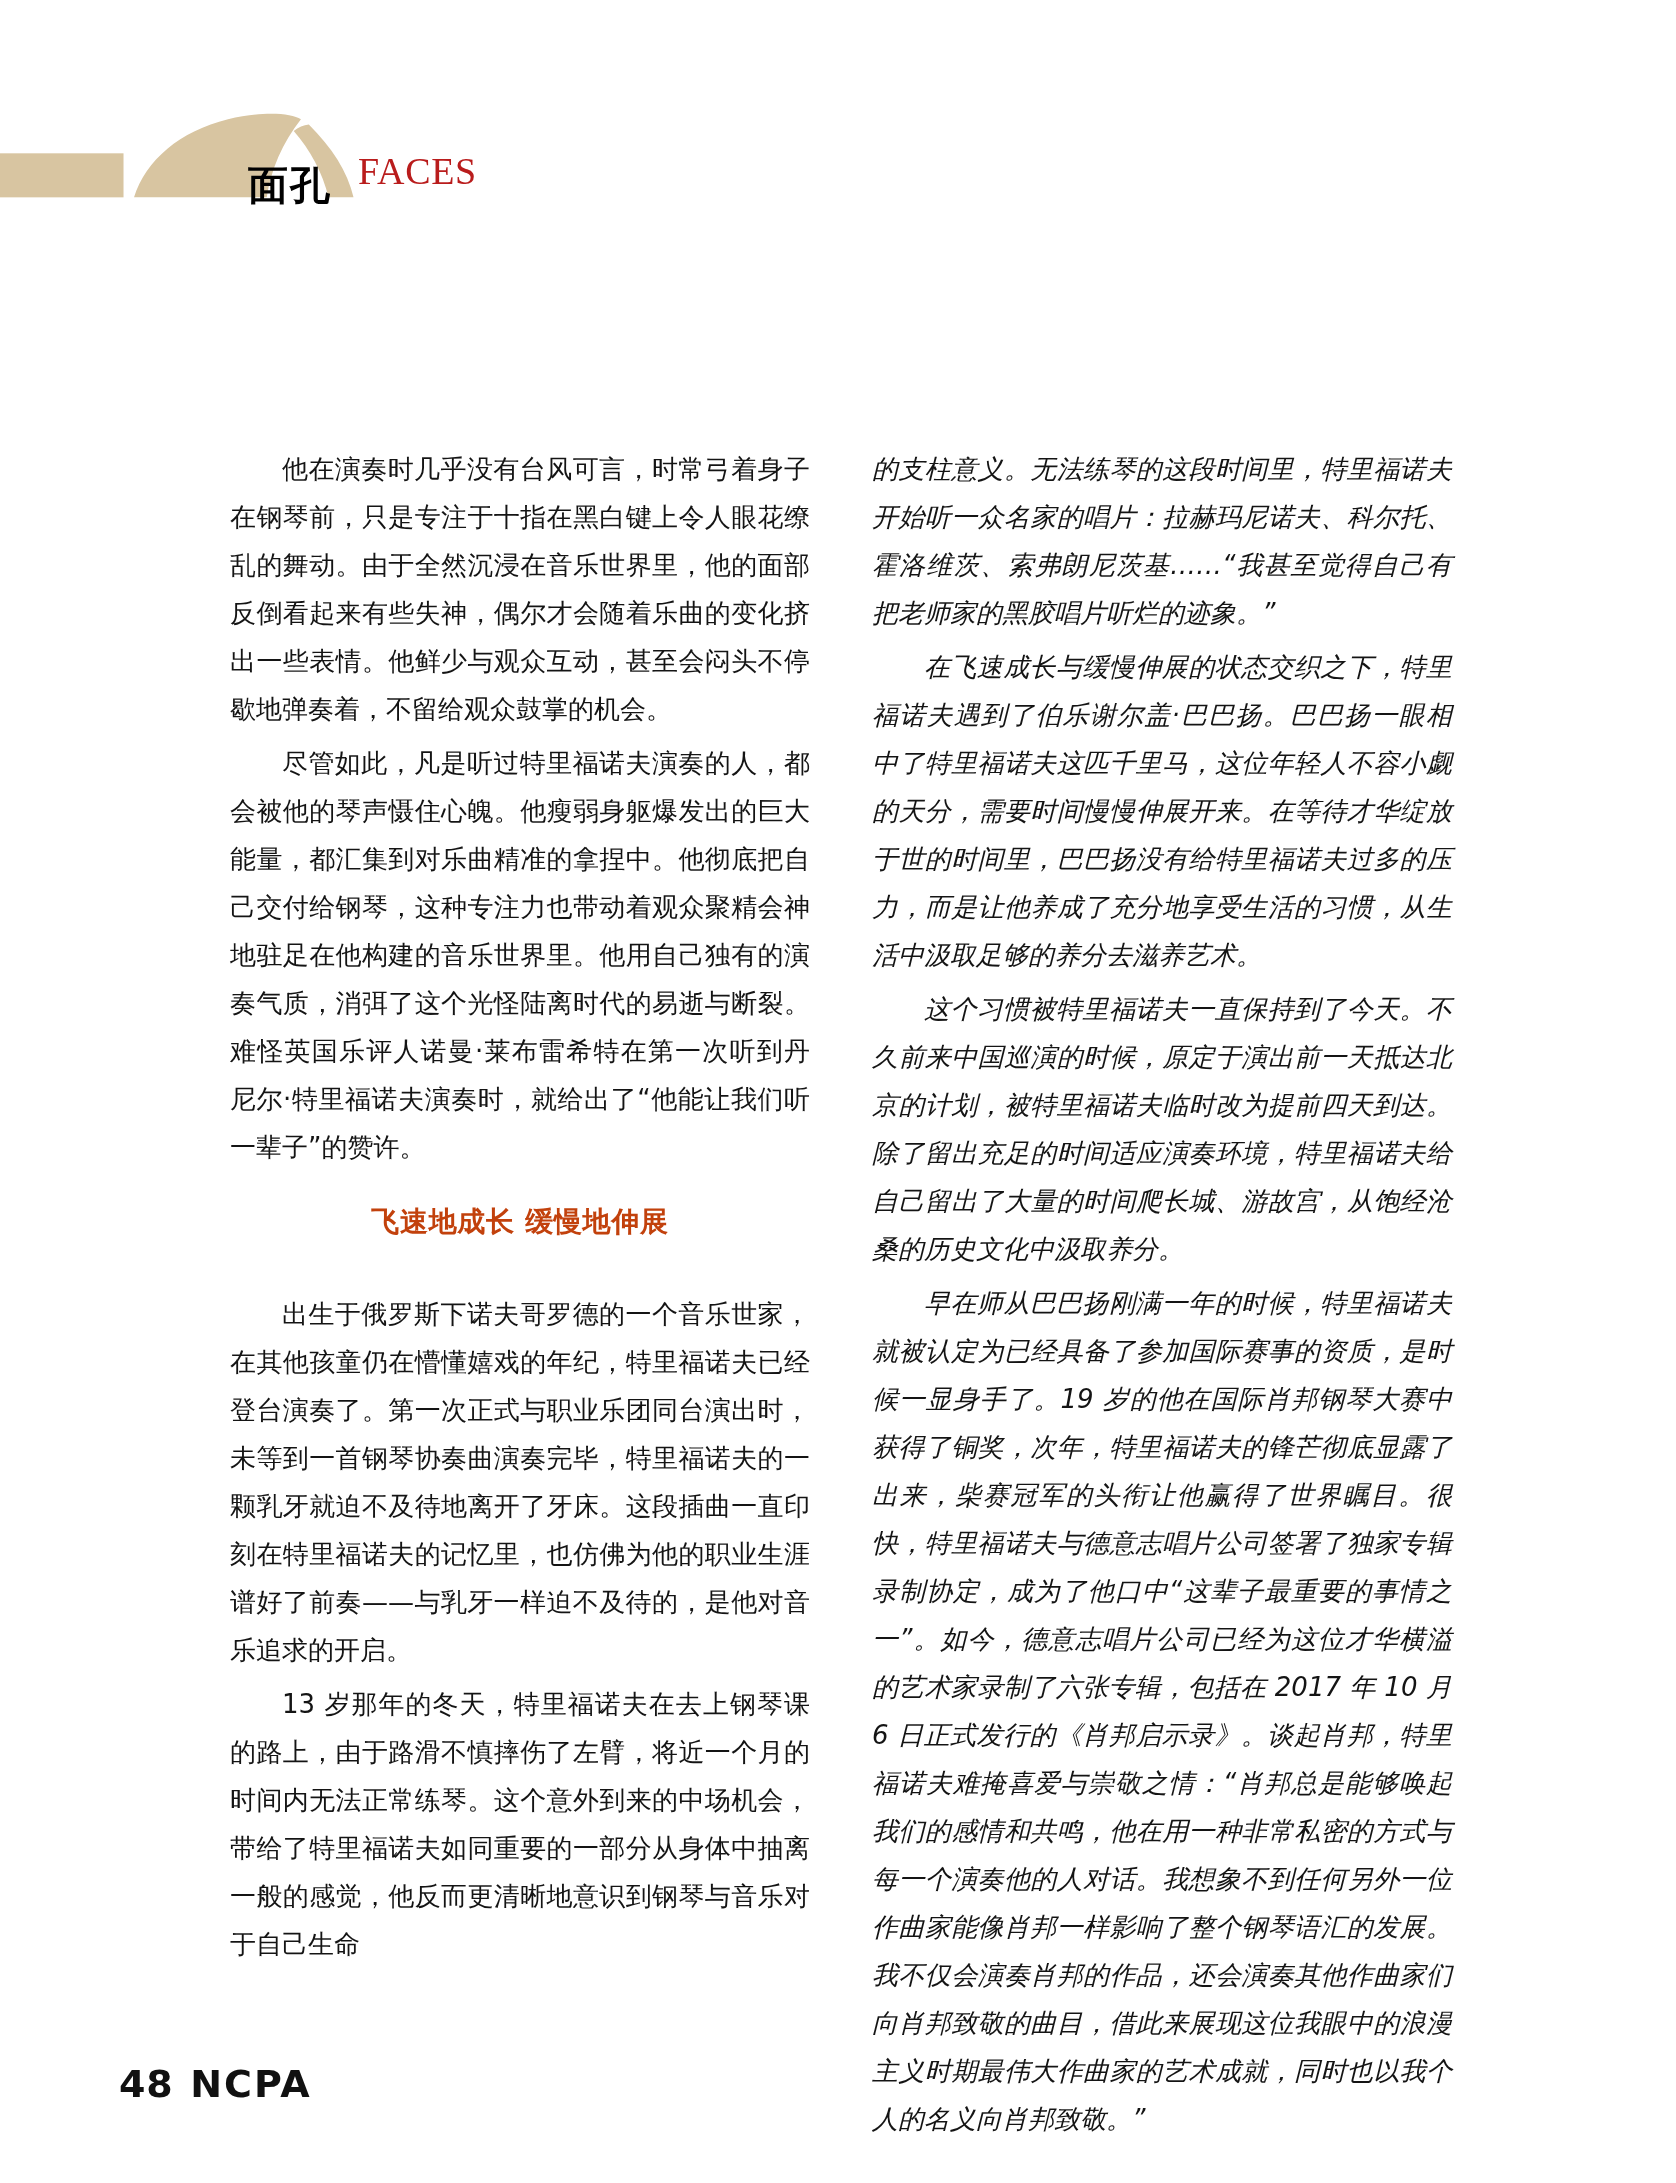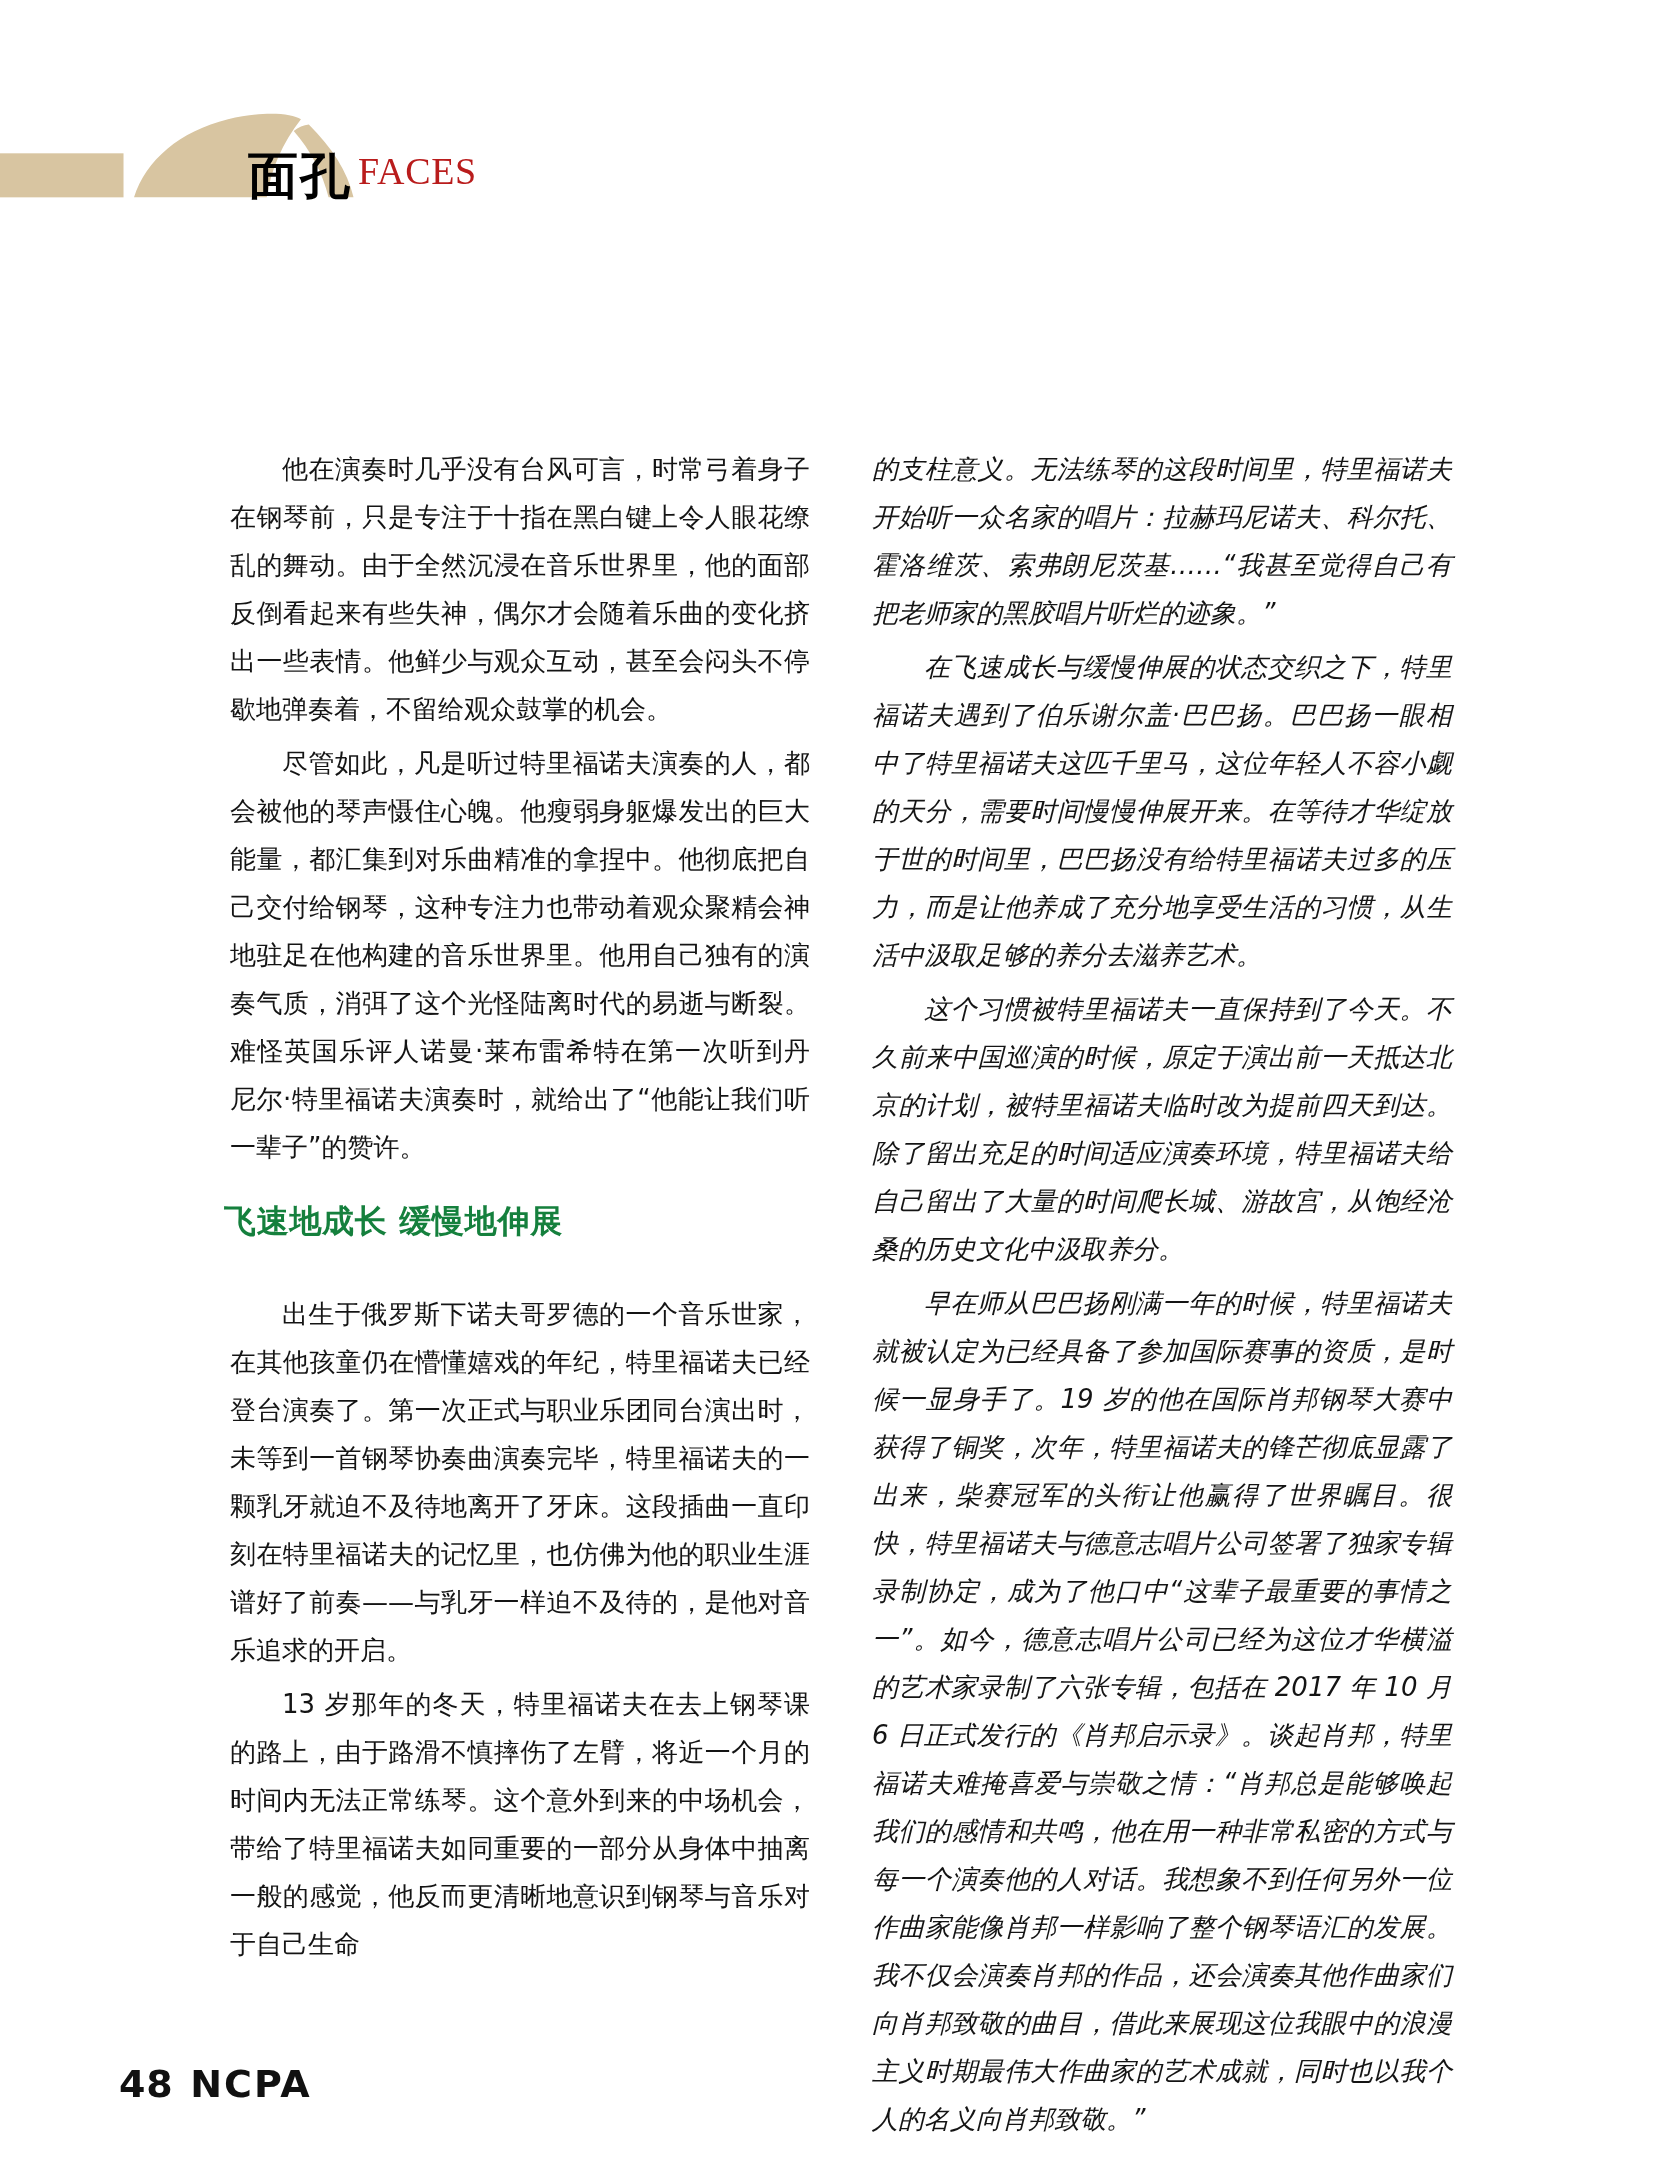--- a/index.html
+++ b/index.html
@@ -21,22 +21,22 @@
   .header-art {
     position: absolute;
     left: 0;
     top: 106px;
     width: 502px;
     height: 92px;
   }
   .section-title-zh {
     position: absolute;
     left: 248px;
-    top: 152px;
-    font-size: 50px;
+    top: 161px;
+    font-size: 40px;
     line-height: 48px;
     font-weight: bold;
     letter-spacing: 2px;
     color: #000000;
     white-space: nowrap;
   }
   .section-title-en {
     position: absolute;
     left: 358px;
     top: 149px;
@@ -58,27 +58,27 @@
     text-align: justify;
     color: #141414;
   }
   .article-column-left  { left: 224px; }
   .article-column-right { left: 866px; font-style: italic; }
 
   .body-para { margin: 6px; }
   .body-para.indent { text-indent: 2em; }
 
   h2.section-heading {
-    font-size: 32px;
+    font-size: 28px;
     line-height: 53px;
     font-weight: bold;
     letter-spacing: 0.7px;
     margin: 24px 0 42px 0;
-    text-align: left;
-    color: #15803d;
+    text-align: center;
+    color: #c2410c;
   }
 
   
   .footer {
     position: absolute;
     left: 119px;
     top: 2065px;
     font-size: 38px;
     line-height: 38px;
     font-weight: 600;

